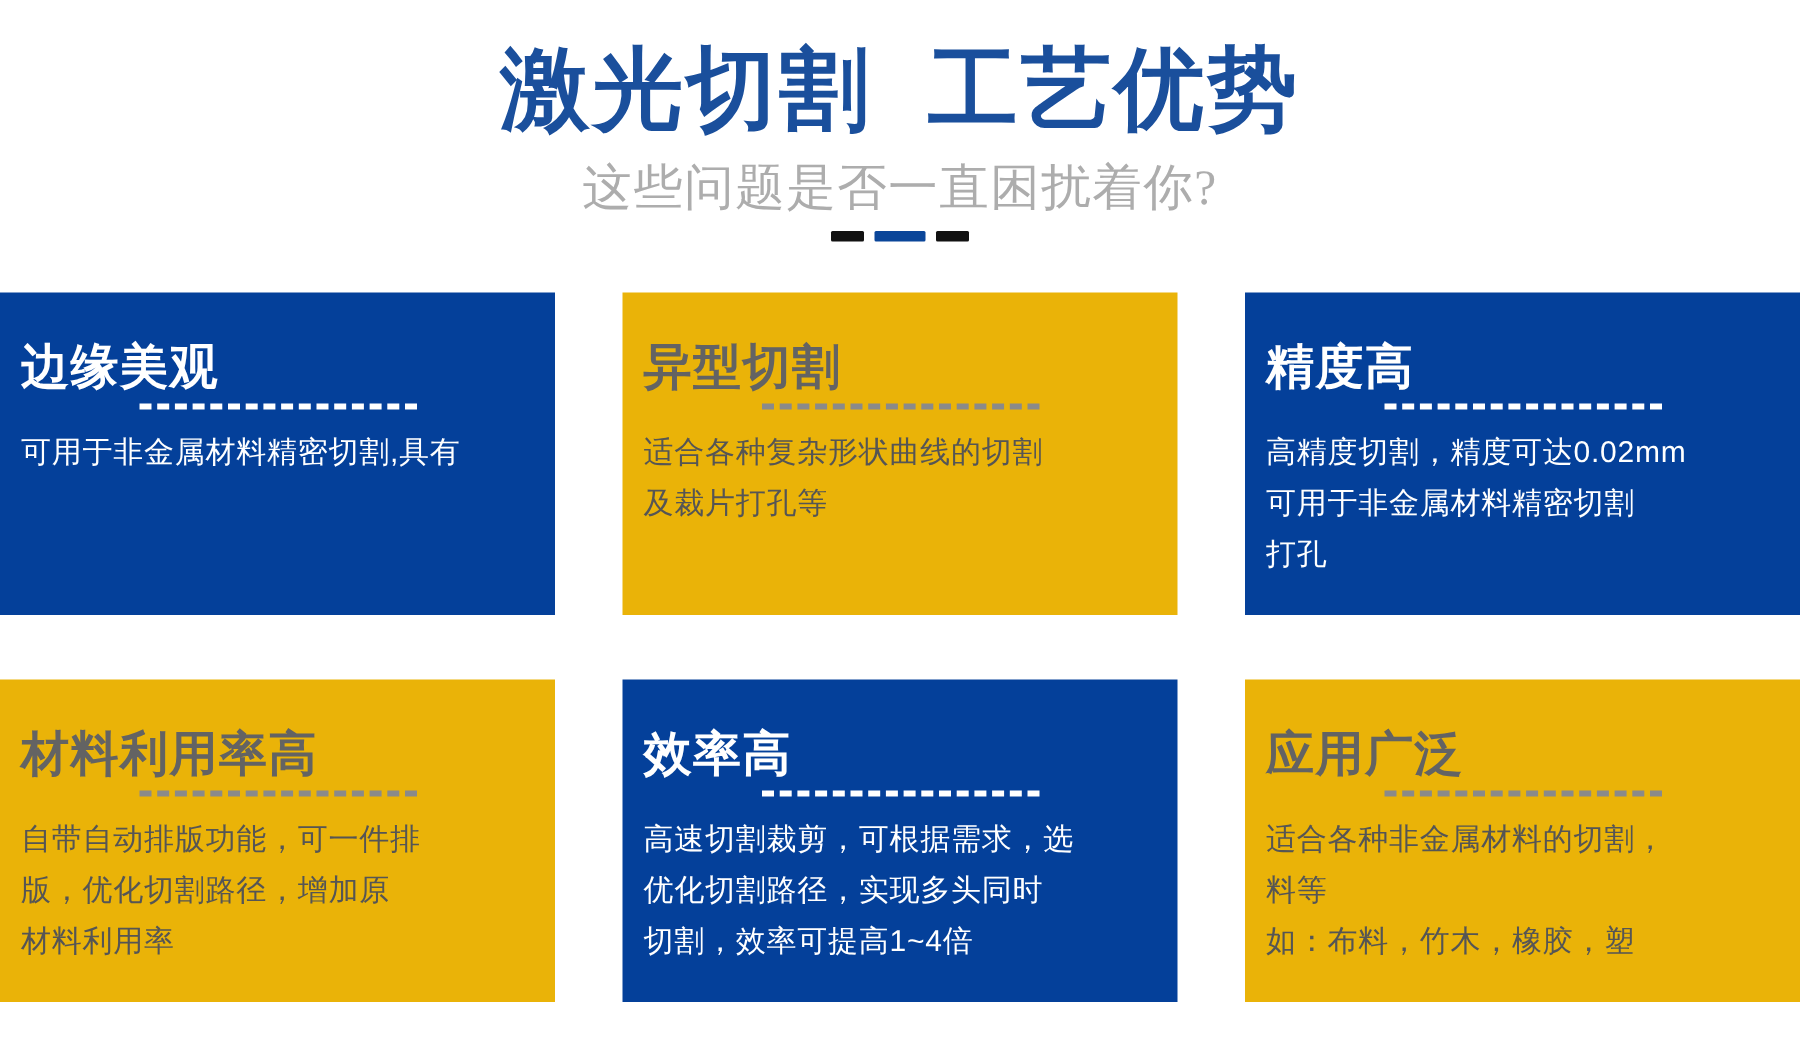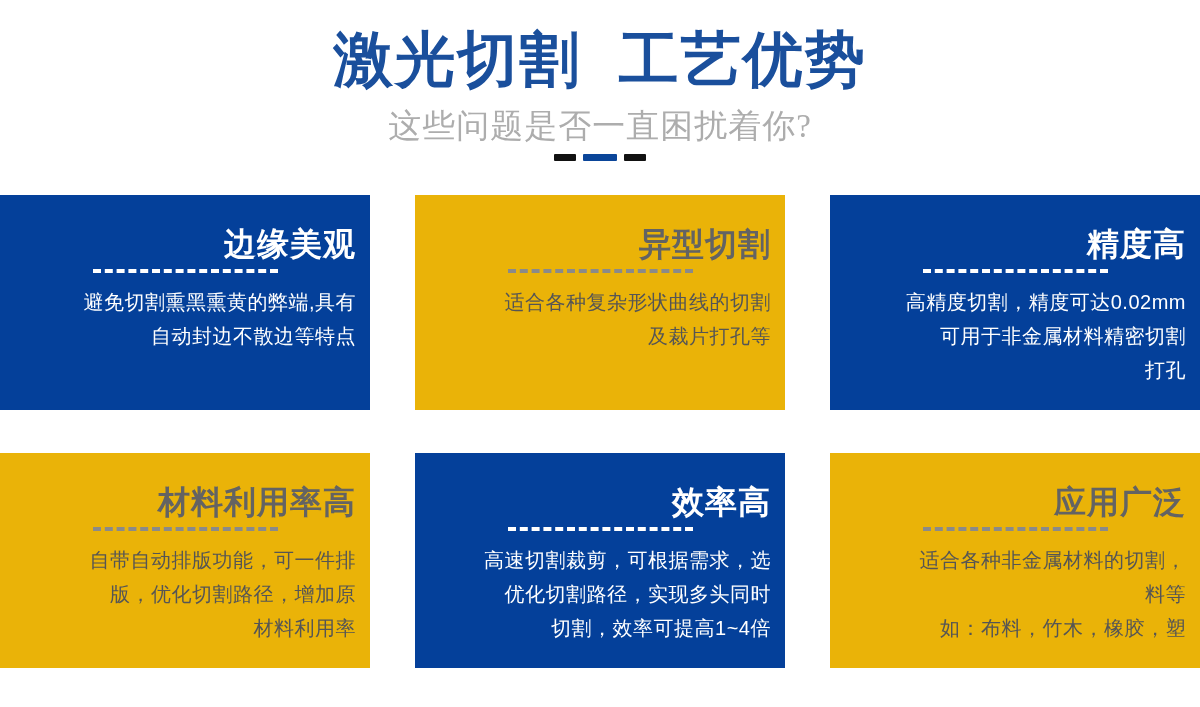--- a/index.html
+++ b/index.html
@@ -69,21 +69,21 @@
     display: grid;
     grid-template-columns: 370px 370px 370px;
     justify-content: space-between;
     row-gap: 43px;
     padding: 0 0px;
   }
 
   .card {
     height: 215px;
     padding: 30px 14px 4px 14px;
-    text-align: right;
+    text-align: left;
     overflow: hidden;
   }
 
   .card.blue {
     background: #04409a;
   }
   .card.gray {
     background: #eab308;
   }
 
@@ -130,22 +130,21 @@
       <span class="d d3"></span>
     </div>
   </div>
 
   <div class="grid">
 
     <div class="card blue">
       <div class="card-title">边缘美观</div>
       <div class="divider"></div>
       <div class="card-body">
-        <span class="ln">避免切割熏黑熏黄的弊端,具有</span>
-        <span class="ln">自动封边不散边等特点</span>
+        <span class="ln">可用于非金属材料精密切割,具有</span>
       </div>
     </div>
 
     <div class="card gray">
       <div class="card-title">异型切割</div>
       <div class="divider"></div>
       <div class="card-body">
         <span class="ln">适合各种复杂形状曲线的切割</span>
         <span class="ln">及裁片打孔等</span>
       </div>

